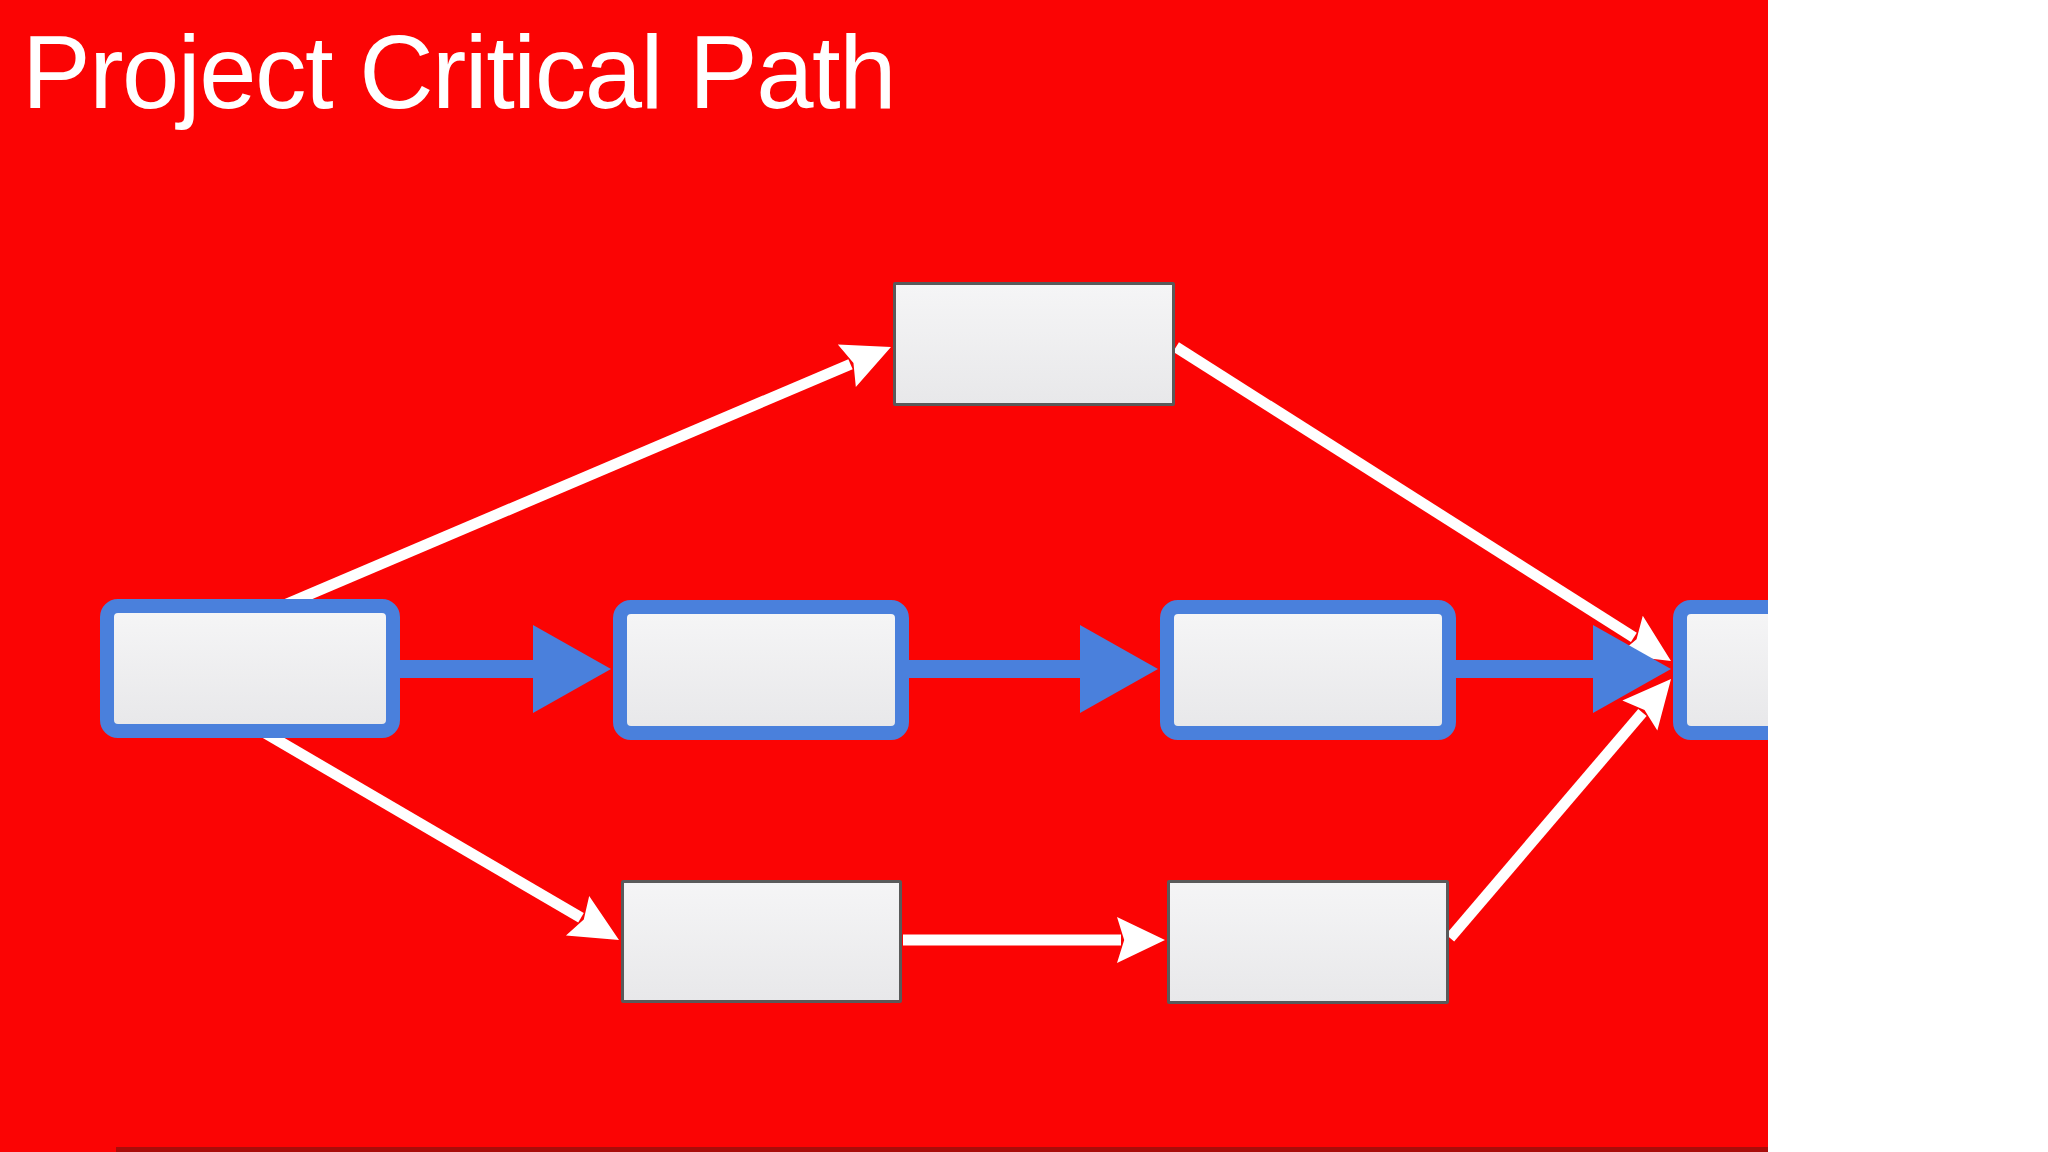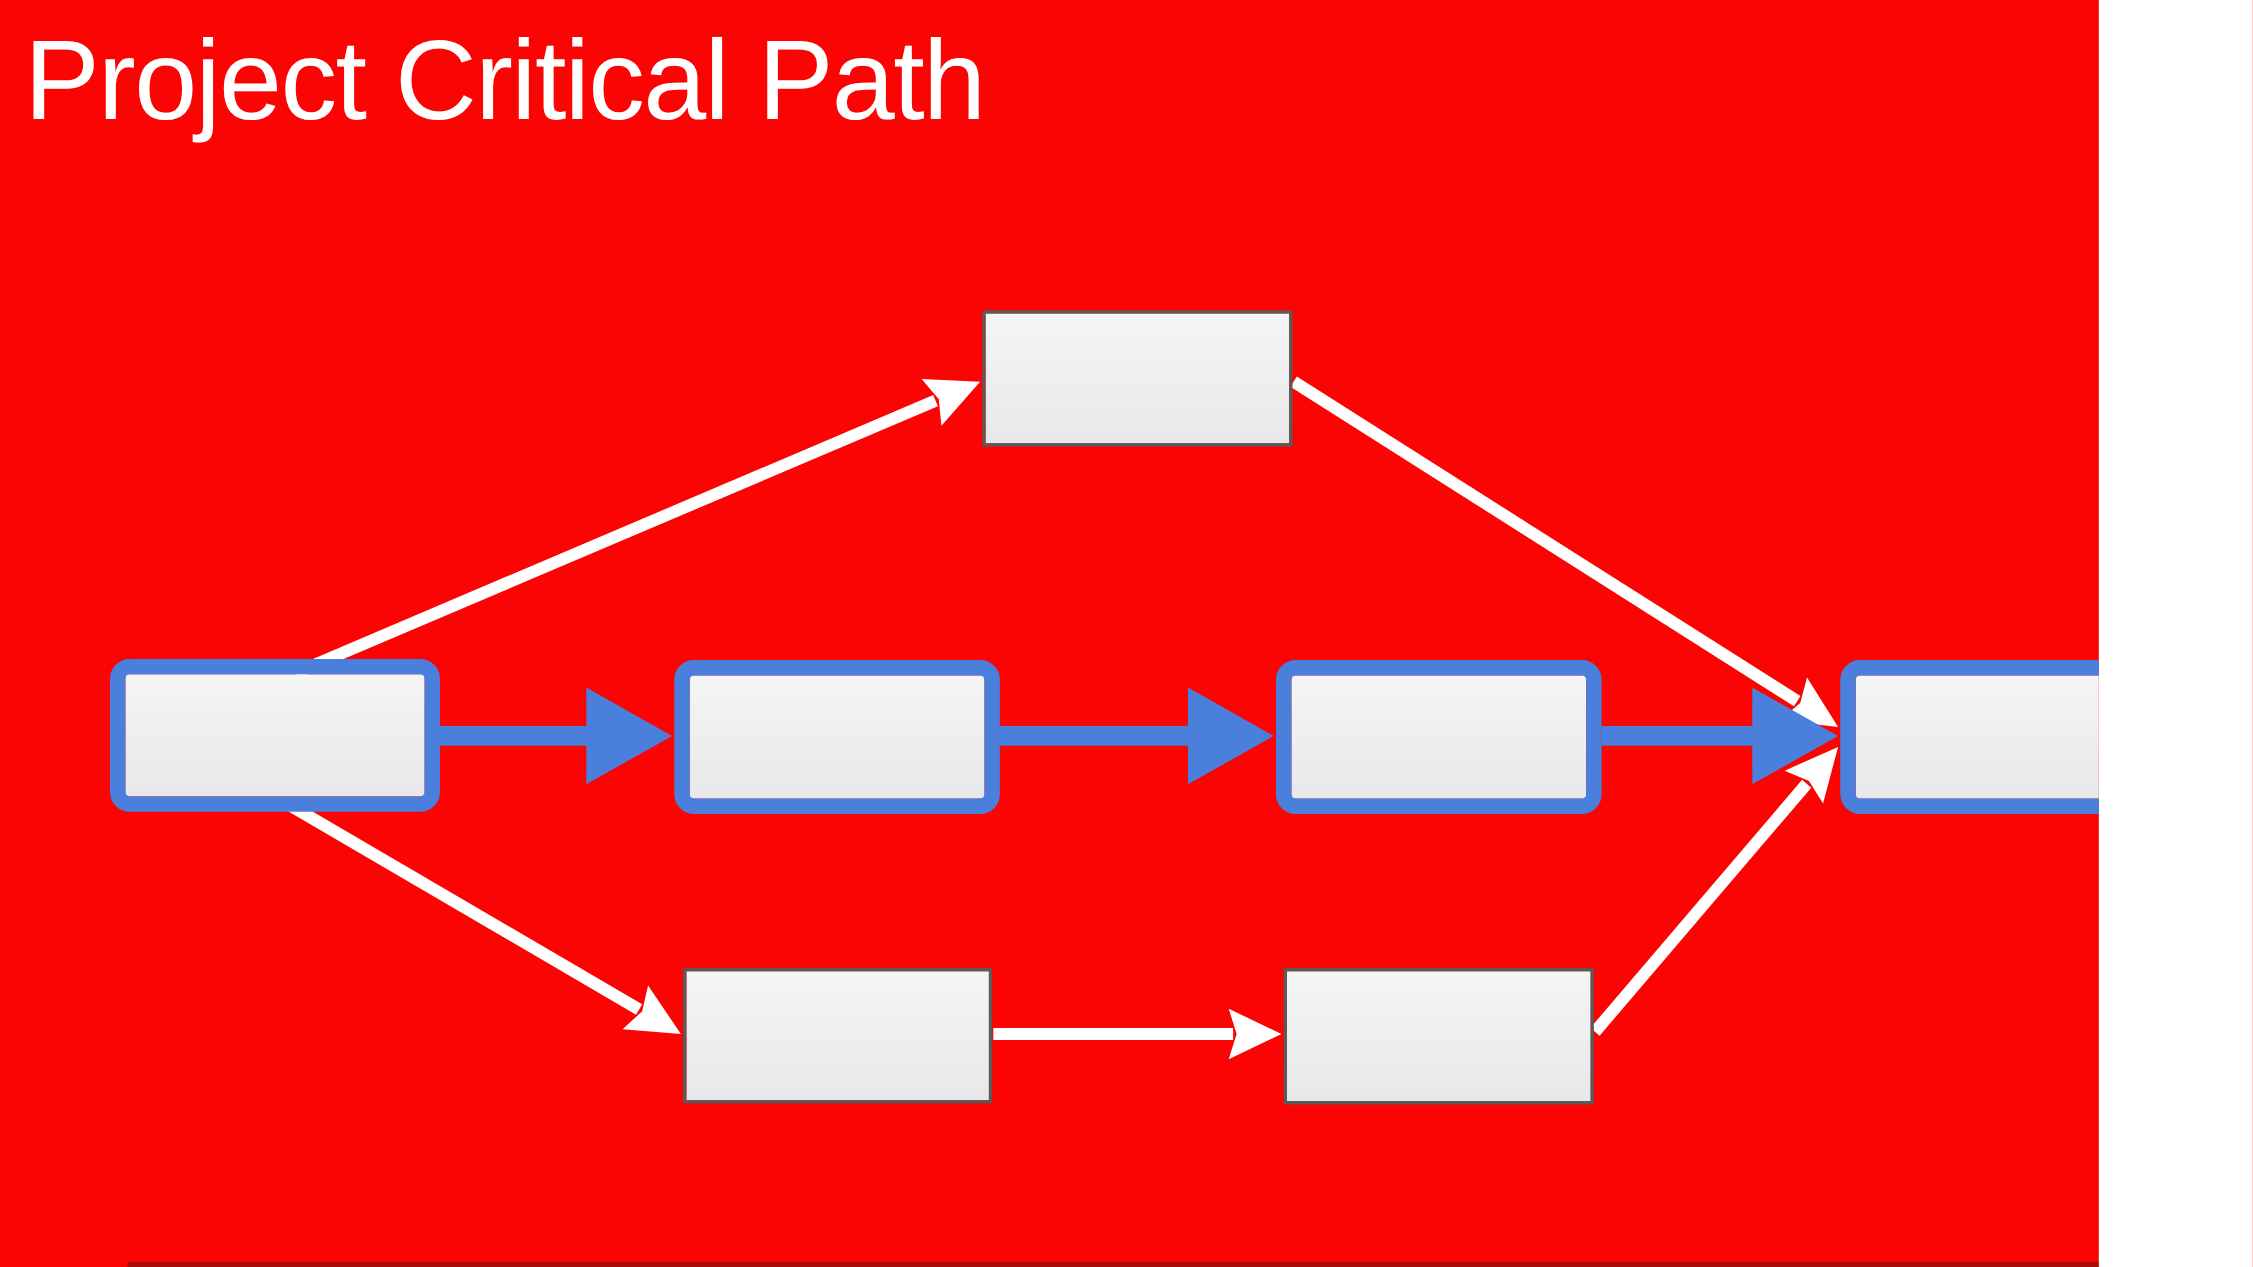--- a/index.html
+++ b/index.html
@@ -5,21 +5,21 @@
   html, body {
     margin: 0;
     padding: 0;
     width: 2048px;
     height: 1152px;
     overflow: hidden;
     font-family: "Liberation Sans", sans-serif;
   }
   .slide {
     position: relative;
-    width: 1908px;
+    width: 1768px;
     height: 1152px;
     background: var(--bg, #fb0404);
     overflow: hidden;
   }
   .slide-title {
     position: absolute;
     left: 22px;
     top: 10px;
     margin: 0;
     font-size: 103px;

